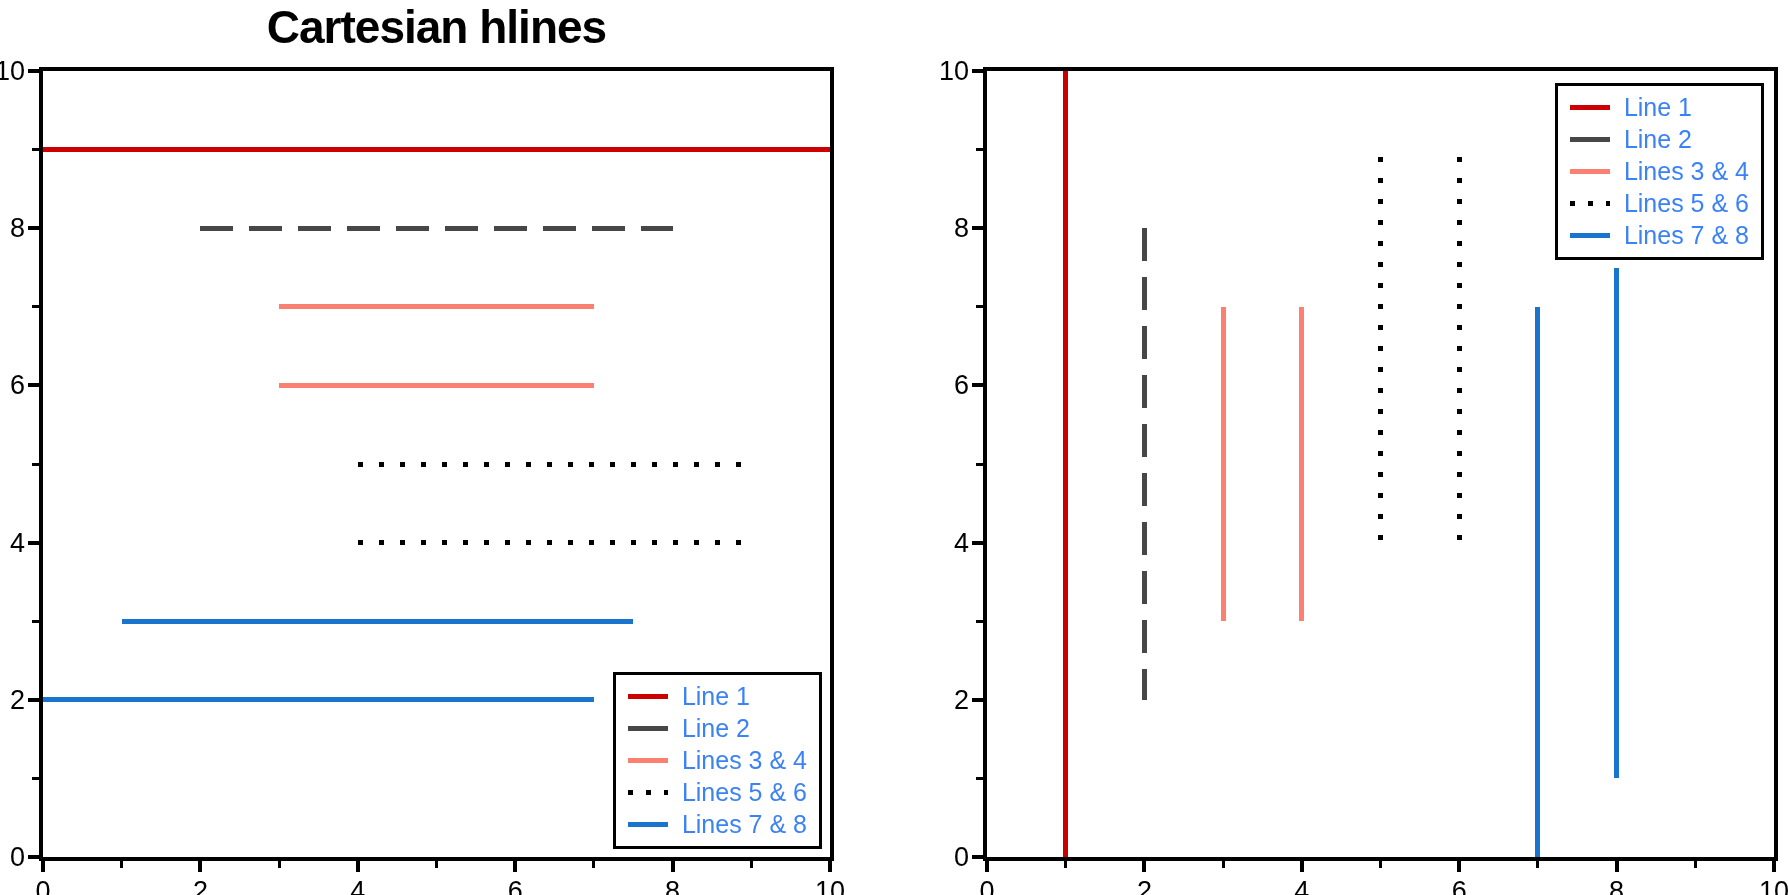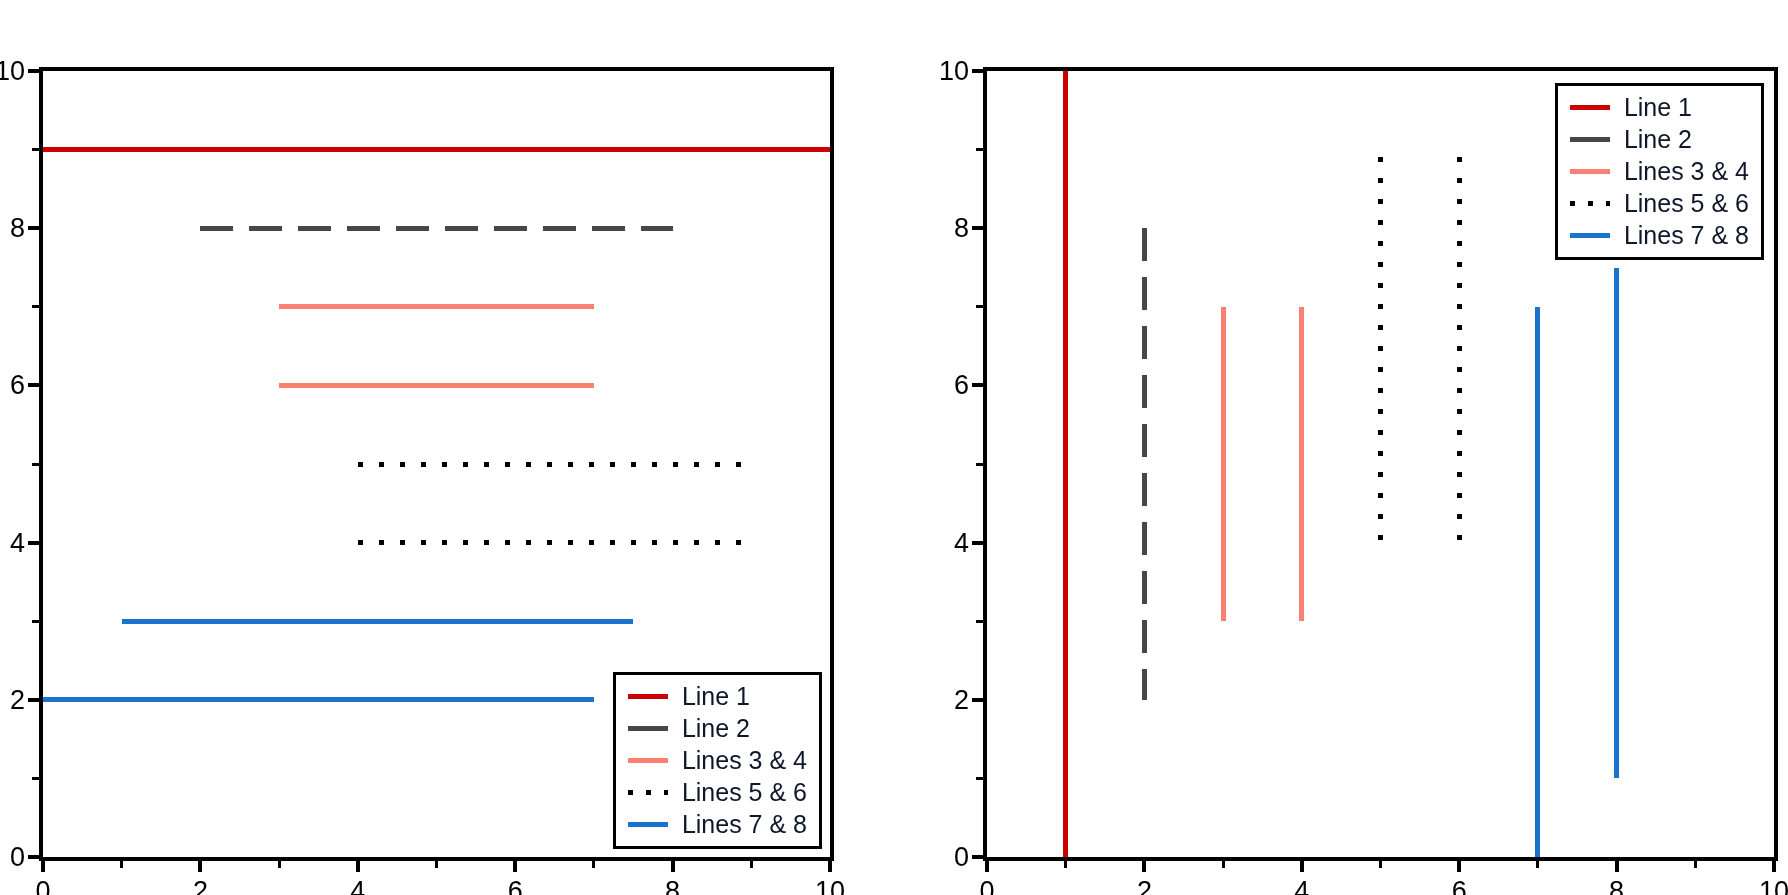--- a/index.html
+++ b/index.html
@@ -24,26 +24,27 @@
   }
   .x-label{transform:translateX(-50%);}
   .y-label{text-align:right;transform:translateY(-50%);}
   .dline{position:absolute;}
   .legend{
     position:absolute;background:#fff;border:3px solid #000;
     padding:8px 12px 8px 12px;display:flex;flex-direction:column;gap:5px;
   }
   .legend-entry{display:flex;align-items:center;gap:14px;height:27px;}
   .legend-swatch{width:40px;height:5px;flex:0 0 40px;}
-  .legend-label{font-size:25px;color:#0f172a;line-height:1;white-space:nowrap;}
+  .legend-label{font-size:25px;color:#3b82f6;line-height:1;white-space:nowrap;}
 </style>
 </head>
 <body>
 
 <section class="plot" id="plot0" style="left:0;">
+  <div class="plot-title" style="left: 39px; width: 795px;">Cartesian hlines</div>
 <div class="axes-box" style="left: 39px; top: 67px; width: 795px; height: 794px;"></div>
     <div class="tick" style="left: 41px; top: 861px; width: 4px; height: 11px;"></div>
     <div class="tick-label x-label" style="left: 43px; top: 878px;">0</div>
     <div class="tick" style="left: 198.4px; top: 861px; width: 4px; height: 11px;"></div>
     <div class="tick-label x-label" style="left: 200.4px; top: 878px;">2</div>
     <div class="tick" style="left: 355.8px; top: 861px; width: 4px; height: 11px;"></div>
     <div class="tick-label x-label" style="left: 357.8px; top: 878px;">4</div>
     <div class="tick" style="left: 513.2px; top: 861px; width: 4px; height: 11px;"></div>
     <div class="tick-label x-label" style="left: 515.2px; top: 878px;">6</div>
     <div class="tick" style="left: 670.6px; top: 861px; width: 4px; height: 11px;"></div>

